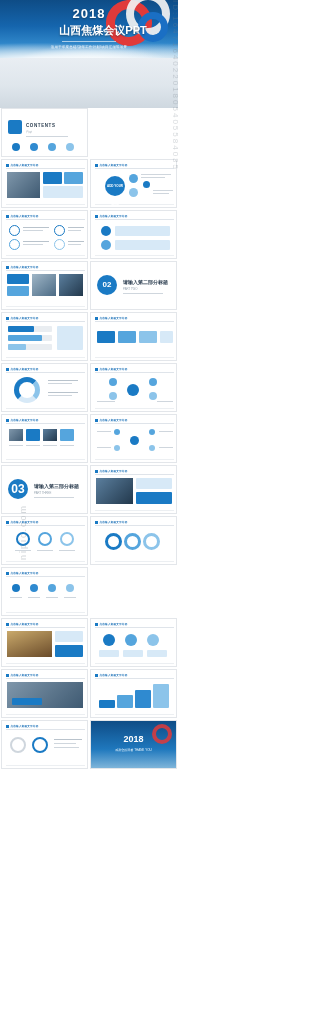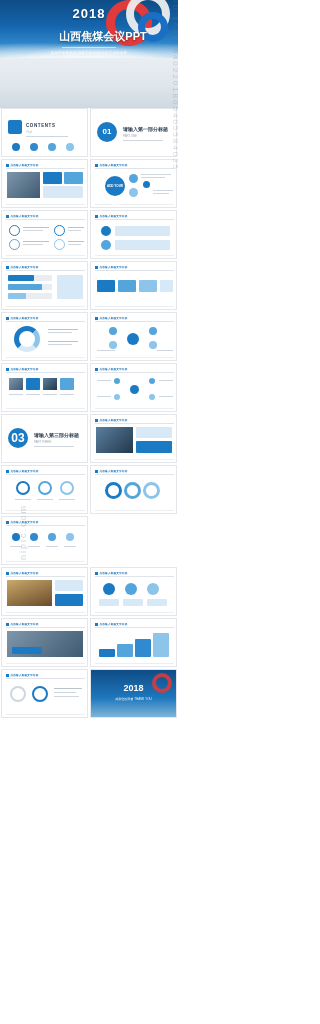--- a/index.html
+++ b/index.html
@@ -18,21 +18,21 @@
     background:linear-gradient(180deg,#e9eef3 0%,#dfe6ec 55%,#cfd8e0 100%);}
   .hero-ring{position:absolute;right:6px;top:-10px;width:74px;height:60px;}
   .hero-ring .r1{position:absolute;left:8px;top:10px;width:46px;height:46px;border-radius:50%;
     border:9px solid #e03a3a;box-sizing:border-box;transform:rotate(-18deg);}
   .hero-ring .r2{position:absolute;left:28px;top:2px;width:44px;height:44px;border-radius:50%;
     border:8px solid #f2f2f2;box-sizing:border-box;opacity:.92;}
   .hero-ring .r3{position:absolute;left:40px;top:22px;width:30px;height:30px;border-radius:50%;
     border:7px solid #1a6fc4;box-sizing:border-box;}
   .hero-txt{position:absolute;left:0;top:6px;width:178px;text-align:center;color:#fff;z-index:4;}
   .hero-year{font-size:13px;font-weight:bold;letter-spacing:1px;text-shadow:0 1px 2px rgba(0,0,0,.35);}
-  .hero-title{font-size:11px;font-weight:bold;margin-top:8px;text-shadow:0 1px 2px rgba(0,0,0,.4);padding-left:28px;}
+  .hero-title{font-size:11px;font-weight:bold;margin-top:2px;text-shadow:0 1px 2px rgba(0,0,0,.4);padding-left:28px;}
   .hero-sub{font-size:3.4px;margin-top:3px;letter-spacing:.3px;opacity:.95;}
   .hero-rule{width:54px;height:1px;background:rgba(255,255,255,.6);margin:3px auto 0;}
 
   
   .grid{position:absolute;left:0;top:108px;width:178px;}
   .row{display:flex;width:178px;}
   .slide{position:relative;width:87px;height:49px;margin:0 1px 2px 1px;background:#fff;
     border:0.5px solid #e3e6ea;box-sizing:border-box;overflow:hidden;}
   .bar{position:absolute;left:4px;top:3px;font-size:2.6px;color:#2b7bbd;font-weight:bold;letter-spacing:.2px;}
   .bar .sq{display:inline-block;width:3px;height:3px;background:#1a7ac4;margin-right:1.5px;vertical-align:-0.5px;}
@@ -100,26 +100,20 @@
       <div class="slide">
         <div class="chip" style="left:6px;top:11px;width:14px;height:14px;border-radius:2px;"></div>
         <div class="sec-title" style="left:24px;top:14px;font-size:4.5px;letter-spacing:.6px;">CONTENTS</div>
         <div class="sec-sub" style="left:24px;top:21px;font-size:3px;">目录</div>
         <div class="txtline" style="left:24px;top:27px;width:42px;"></div>
         <div class="dot" style="left:10px;top:34px;width:8px;height:8px;background:#1a7ac4;"></div>
         <div class="dot" style="left:28px;top:34px;width:8px;height:8px;background:#2f8ad0;"></div>
         <div class="dot" style="left:46px;top:34px;width:8px;height:8px;background:#55a5dd;"></div>
         <div class="dot" style="left:64px;top:34px;width:8px;height:8px;background:#8cc4ea;"></div>
       </div>
-      <div class="slide">
-        <div class="num-circle" style="left:6px;top:13px;width:20px;height:20px;font-size:8px;line-height:20px;">01</div>
-        <div class="sec-title" style="left:32px;top:17px;font-size:5px;">请输入第一部分标题</div>
-        <div class="sec-sub" style="left:32px;top:25px;font-size:2.8px;">PART ONE</div>
-        <div class="txtline" style="left:32px;top:31px;width:40px;"></div>
-      </div>
     </div>
 
     <div class="row">
       <div class="slide">
         <div class="bar"><span class="sq"></span><span>点击输入标题文字内容</span></div>
         <div class="barline"></div>
           <div class="footline"></div>
         <div class="photo" style="left:5px;top:12px;width:33px;height:26px;"></div>
         <div class="chip" style="left:41px;top:12px;width:19px;height:12px;"></div>
         <div class="chip lt" style="left:62px;top:12px;width:19px;height:12px;"></div>
@@ -162,20 +156,37 @@
         <div class="bar"><span class="sq"></span><span>点击输入标题文字内容</span></div>
         <div class="barline"></div>
           <div class="footline"></div>
         <div class="dot" style="left:10px;top:15px;width:10px;height:10px;background:#1a7ac4;"></div>
         <div class="dot" style="left:10px;top:29px;width:10px;height:10px;background:#55a5dd;"></div>
         <div class="chip pale" style="left:24px;top:15px;width:55px;height:10px;"></div>
         <div class="chip pale" style="left:24px;top:29px;width:55px;height:10px;"></div>
       </div>
     </div>
 
+    <div class="row">
+      <div class="slide">
+        <div class="bar"><span class="sq"></span><span>点击输入标题文字内容</span></div>
+        <div class="barline"></div>
+          <div class="footline"></div>
+        <div class="chip" style="left:5px;top:12px;width:22px;height:10px;"></div>
+        <div class="chip lt" style="left:5px;top:24px;width:22px;height:10px;"></div>
+        <div class="photo d" style="left:30px;top:12px;width:24px;height:22px;"></div>
+        <div class="photo b" style="left:57px;top:12px;width:24px;height:22px;"></div>
+      </div>
+      <div class="slide">
+        <div class="num-circle" style="left:6px;top:13px;width:20px;height:20px;font-size:8px;line-height:20px;">02</div>
+        <div class="sec-title" style="left:32px;top:17px;font-size:5px;">请输入第二部分标题</div>
+        <div class="sec-sub" style="left:32px;top:25px;font-size:2.8px;">PART TWO</div>
+        <div class="txtline" style="left:32px;top:31px;width:40px;"></div>
+      </div>
+    </div>
 
     <div class="row">
       <div class="slide">
         <div class="bar"><span class="sq"></span><span>点击输入标题文字内容</span></div>
         <div class="barline"></div>
           <div class="footline"></div>
         <div class="chip grey" style="left:6px;top:13px;width:44px;height:6px;"></div>
         <div class="chip" style="left:6px;top:13px;width:26px;height:6px;"></div>
         <div class="chip grey" style="left:6px;top:22px;width:44px;height:6px;"></div>
         <div class="chip lt" style="left:6px;top:22px;width:34px;height:6px;"></div>

